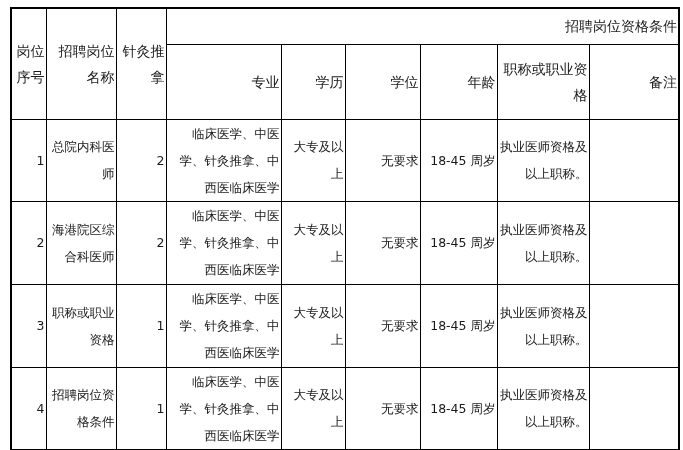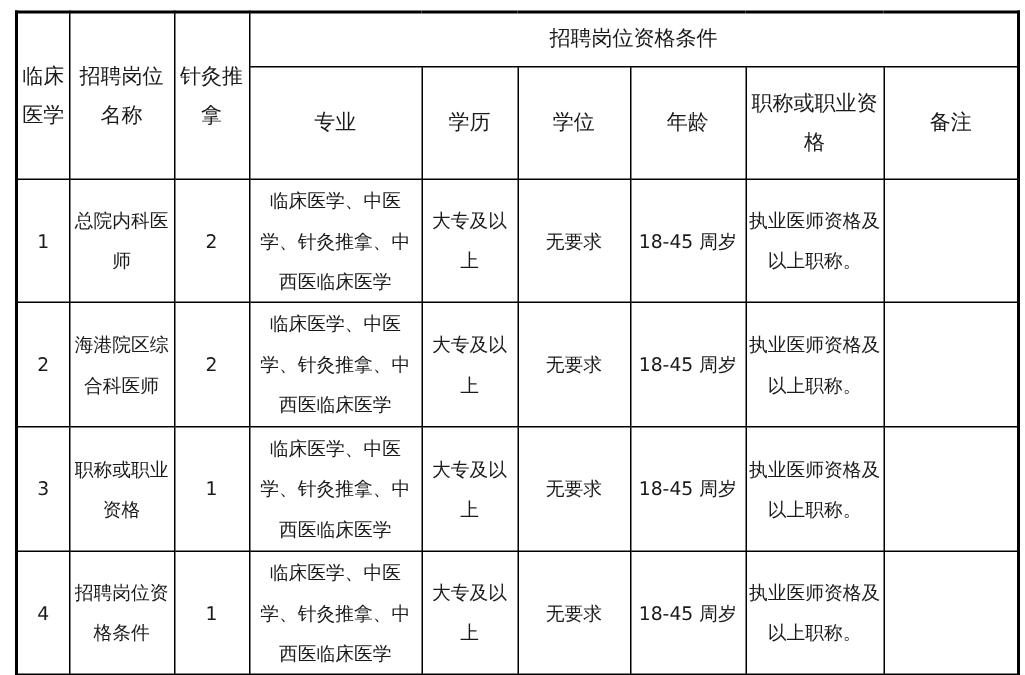--- a/index.html
+++ b/index.html
@@ -17,21 +17,21 @@
   }
   table.recruit {
     border-collapse: collapse;
     table-layout: fixed;
     border: 2px solid #000000;
     background: #ffffff;
   }
   table.recruit th,
   table.recruit td {
     border: 1px solid #000000;
-    text-align: center;
+    text-align: right;
     vertical-align: middle;
     font-weight: normal;
     color: #1a1a1a;
     padding: 0 1px;
     overflow: hidden;
   }
   thead th {
     font-size: 14px;
     line-height: 26px;
   }
@@ -67,21 +67,21 @@
         <col class="c-count">
       <col class="c-major">
         <col class="c-edu">
         <col class="c-deg">
       <col class="c-age">
         <col class="c-qual">
         <col class="c-note">
     </colgroup>
     <thead>
       <tr class="h-top">
-        <th rowspan="2">临床医学</th>
+        <th rowspan="2">岗位序号</th>
         <th rowspan="2">招聘岗位名称</th>
         <th rowspan="2">针灸推拿</th>
         <th colspan="6">招聘岗位资格条件</th>
       </tr>
       <tr class="h-sub">
         <th>专业</th>
         <th>学历</th>
         <th>学位</th>
         <th>年龄</th>
         <th>职称或职业资格</th>

